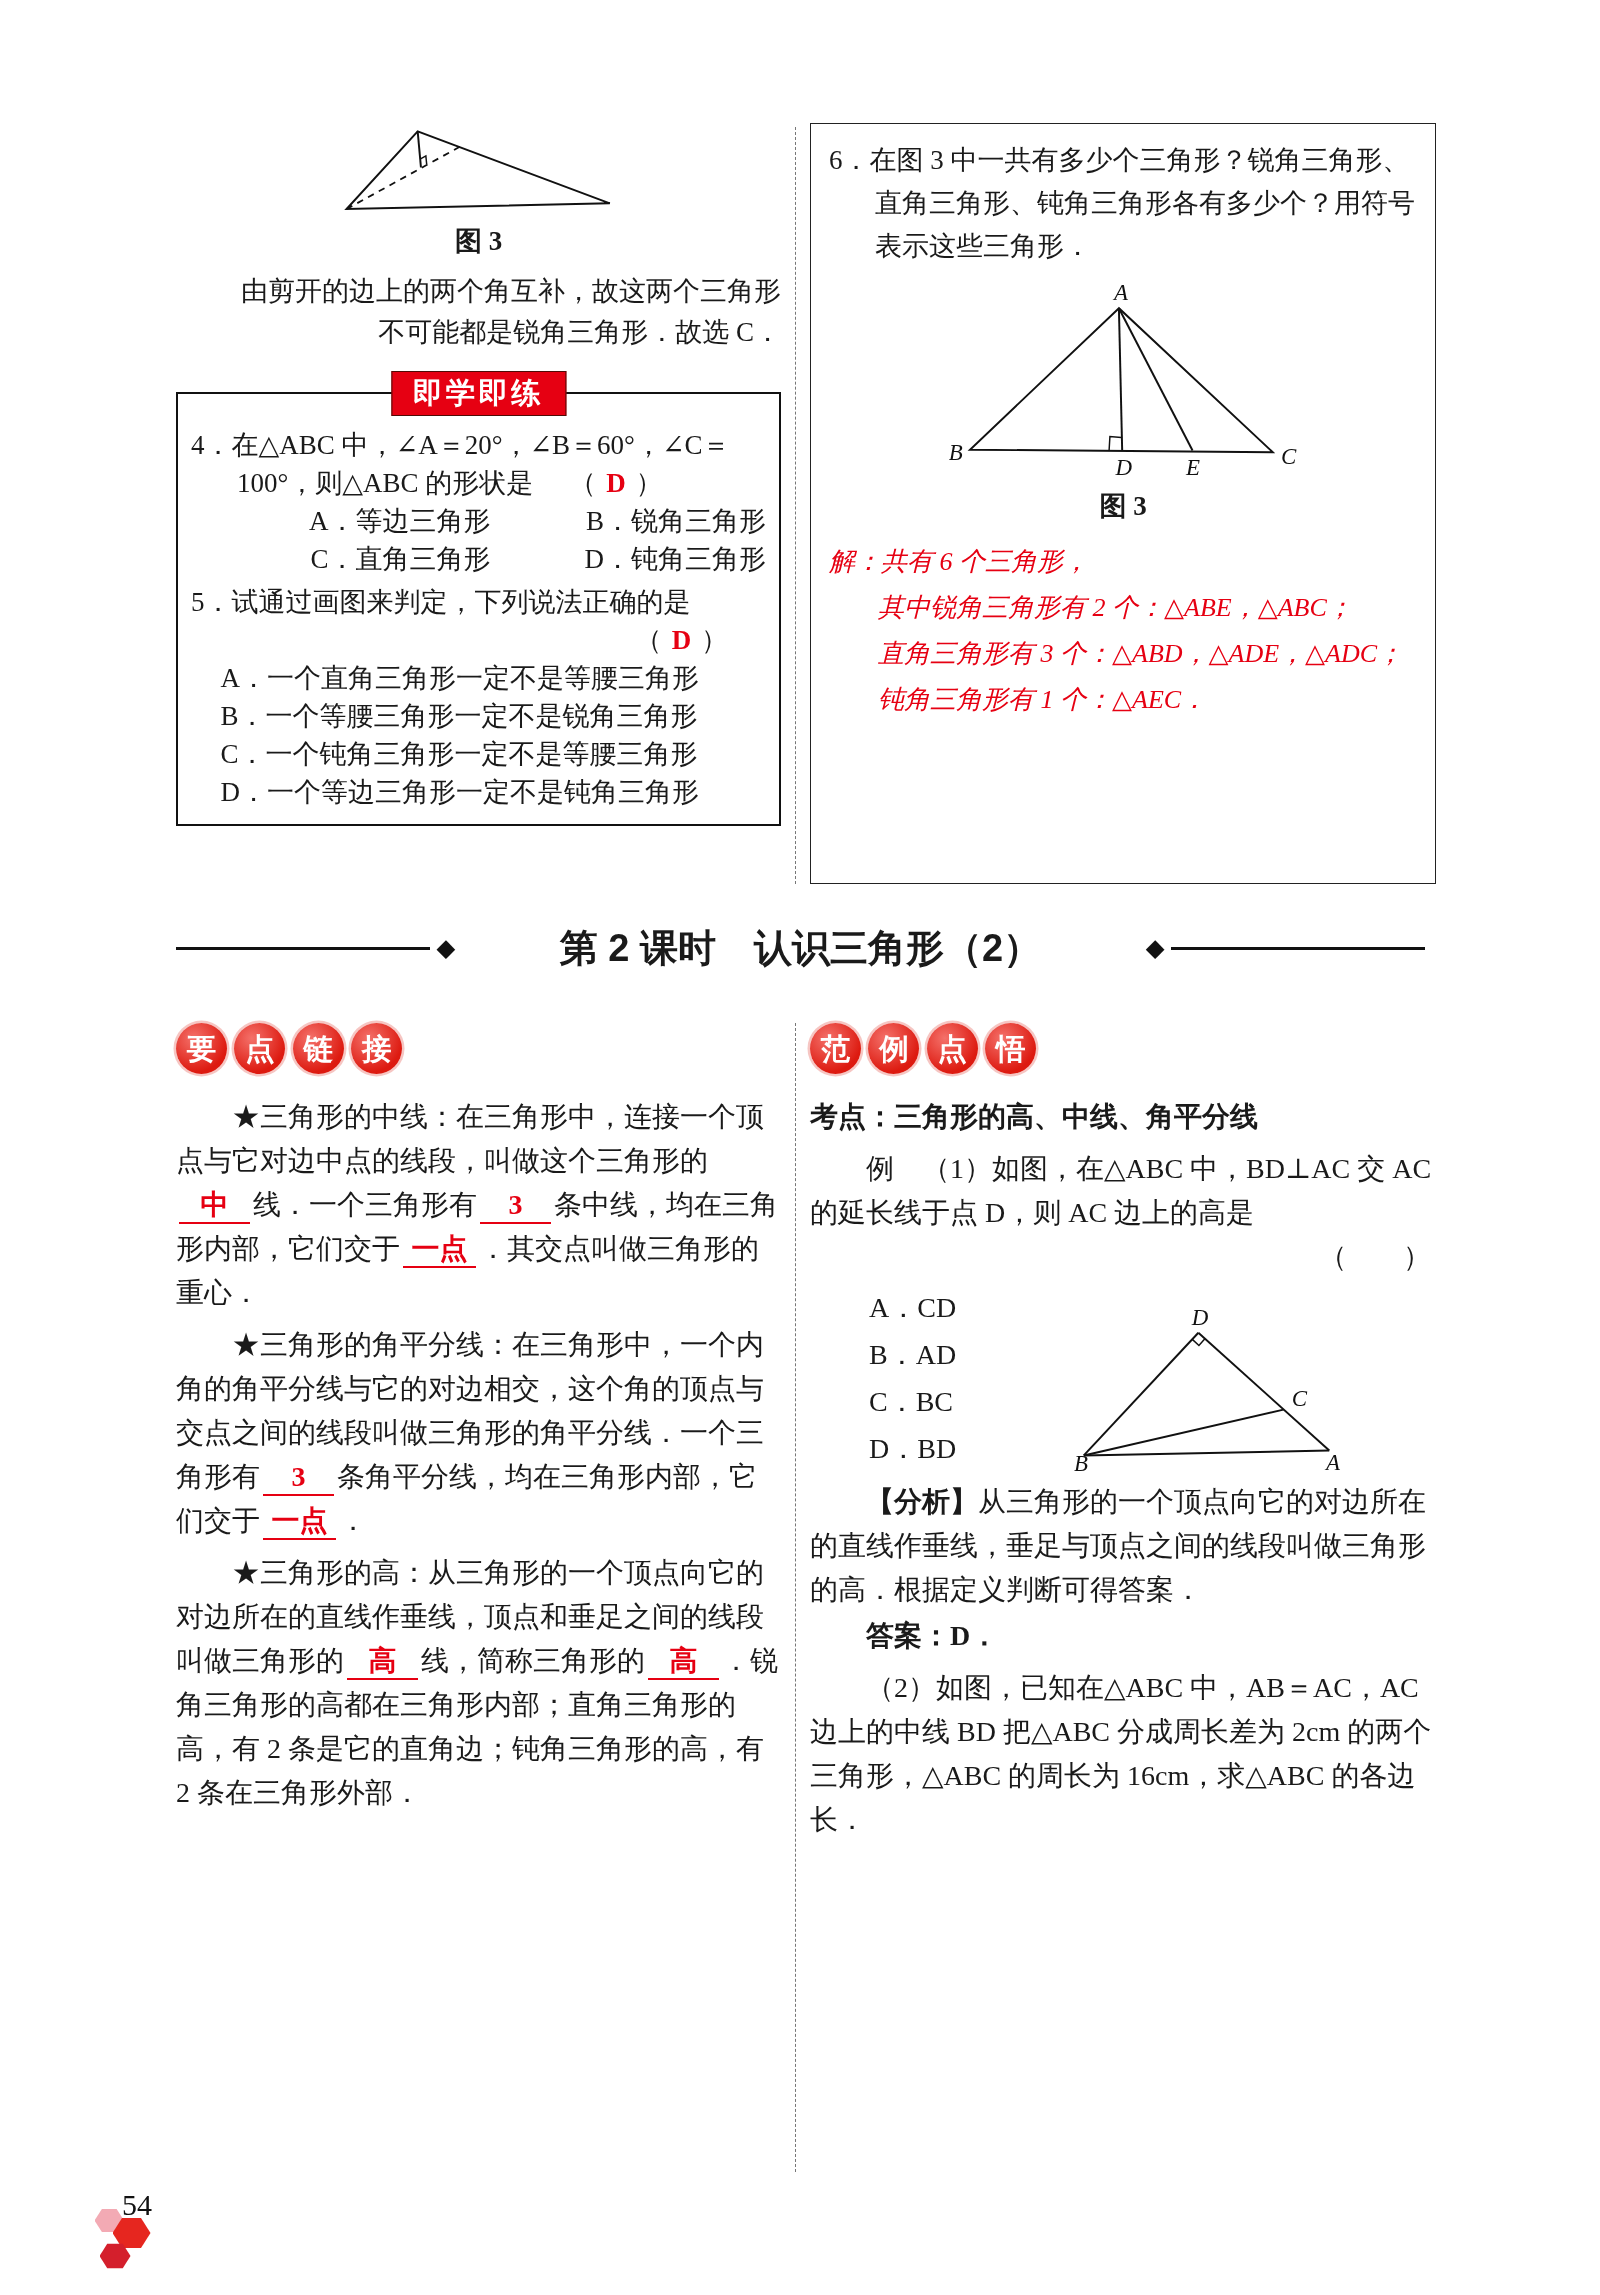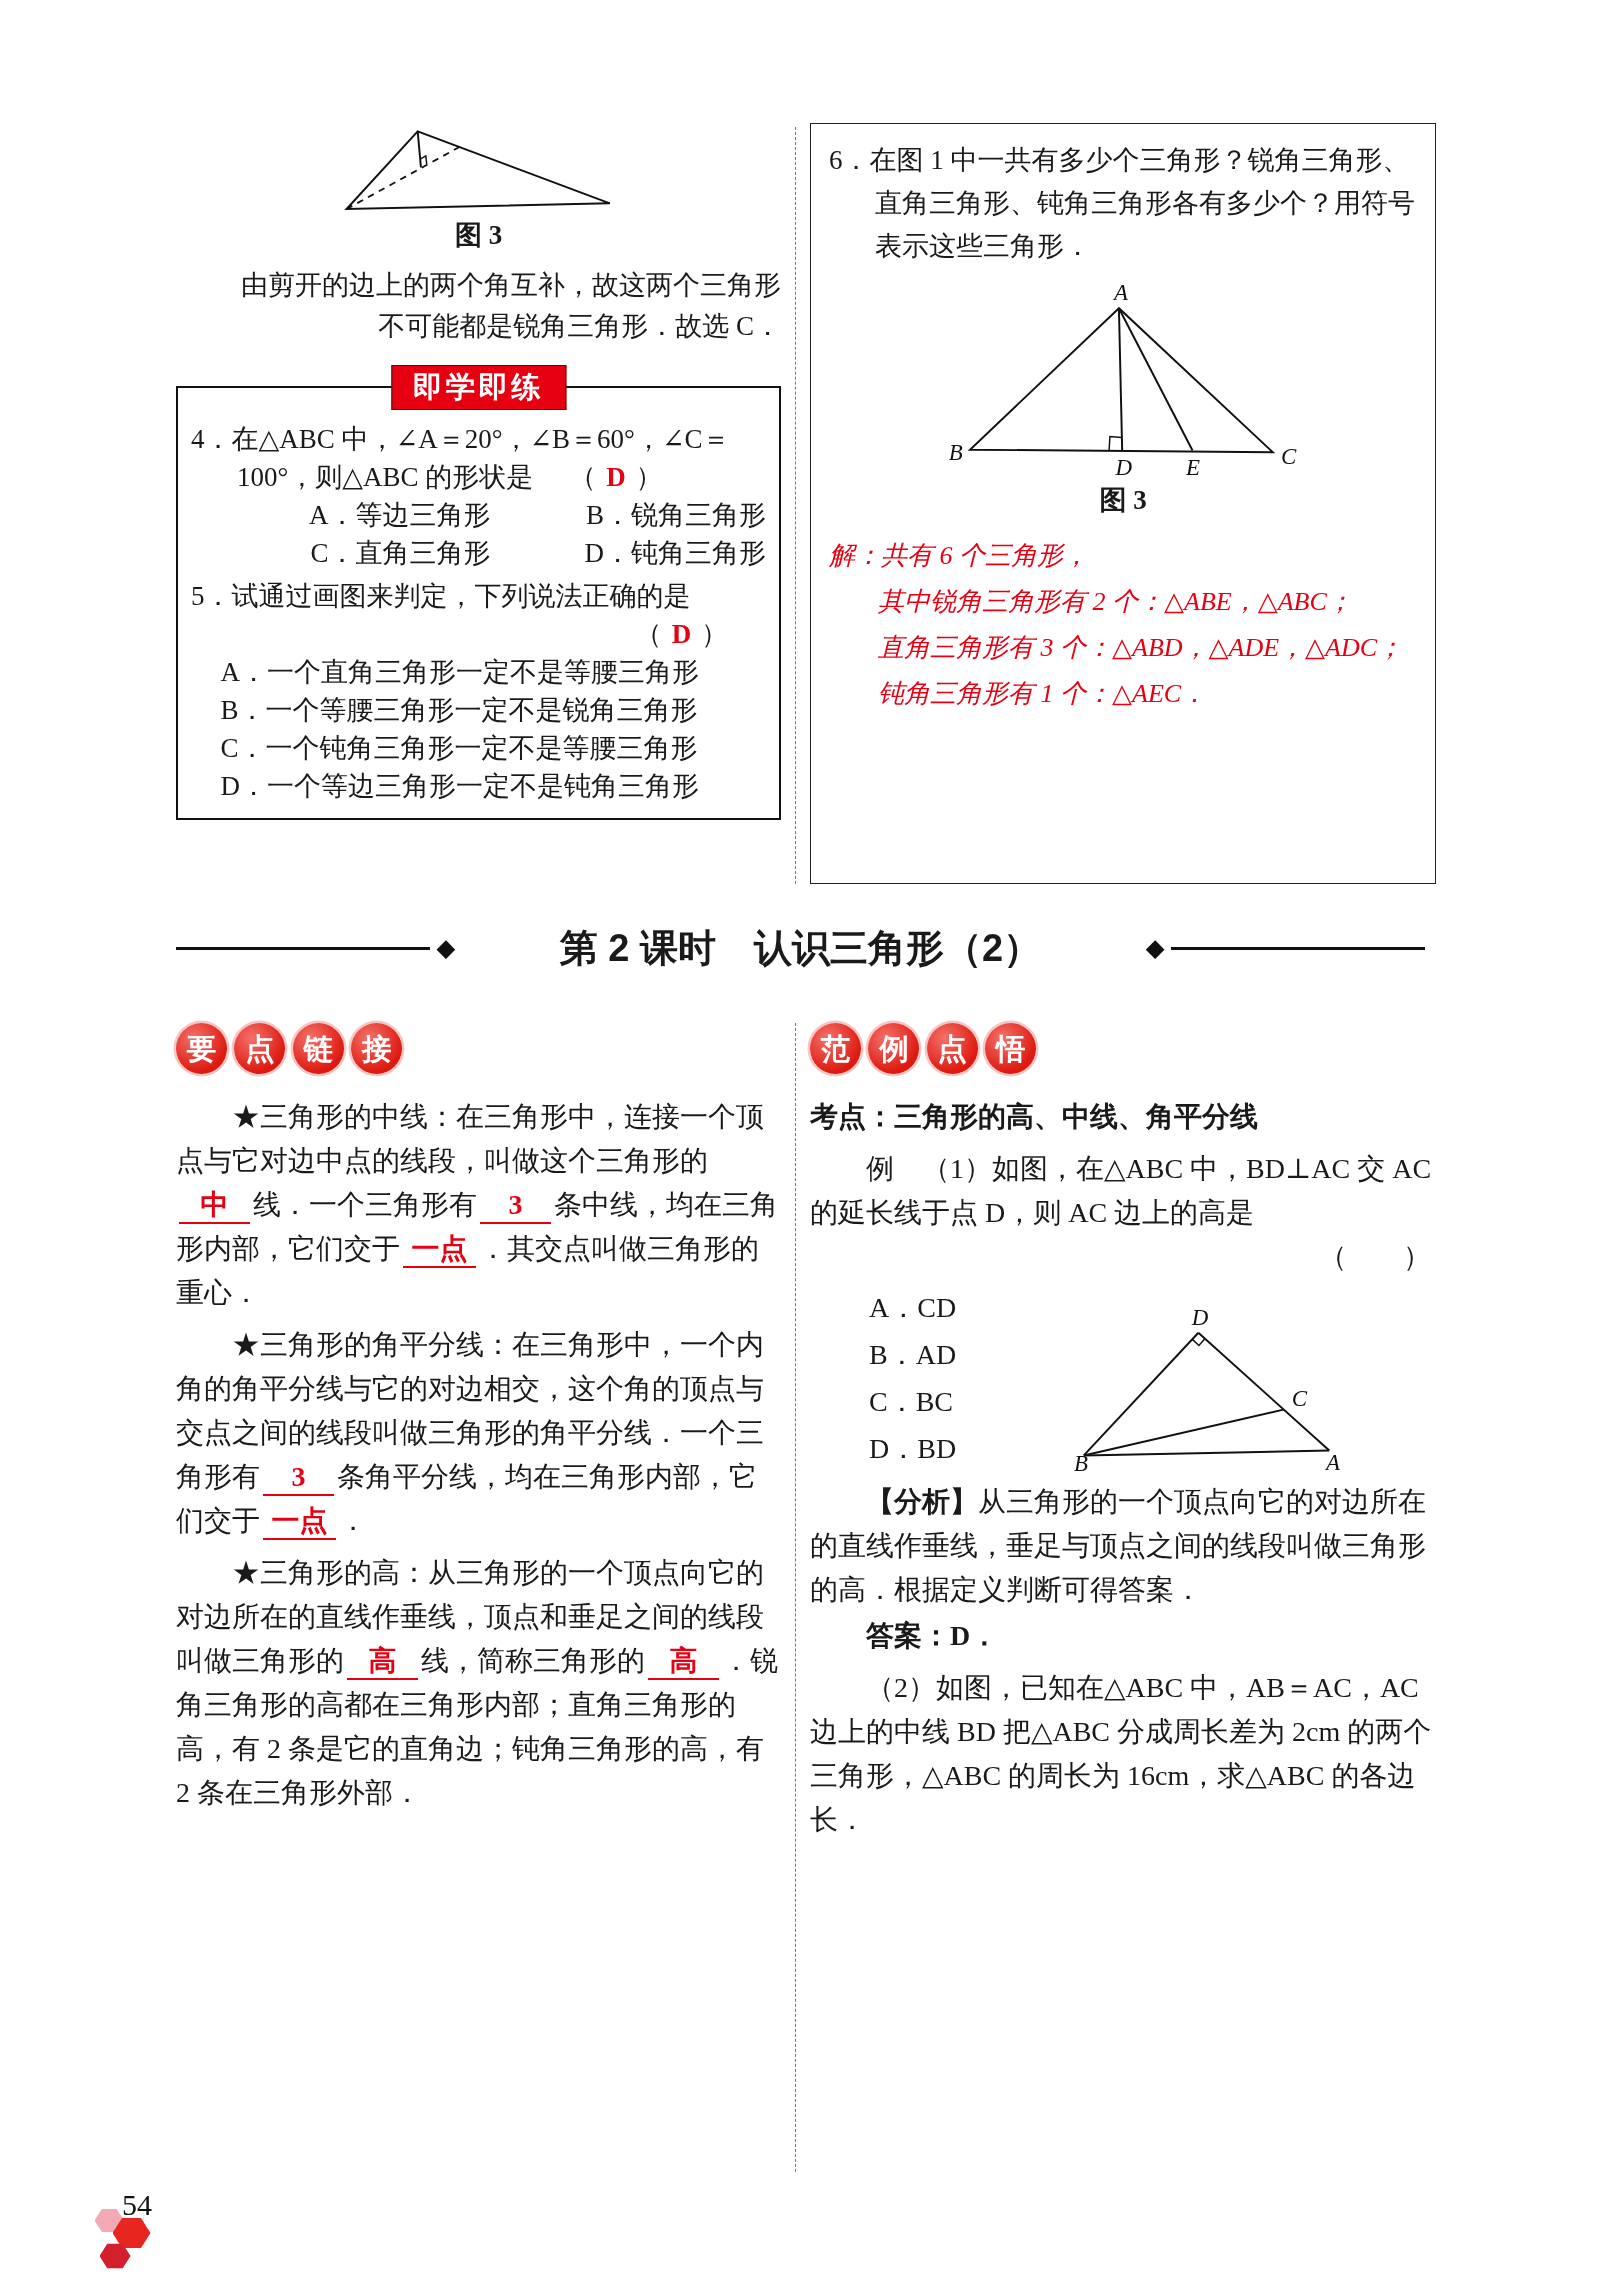--- a/index.html
+++ b/index.html
@@ -21,21 +21,21 @@
 
   
   .divider{position:absolute;width:0;border-left:1.6px dashed #777;}
   .top-divider{left:795px;top:127px;height:757px;}
   .bottom-divider{left:795px;top:1023px;height:1149px;}
 
   
   .top-left{left:176px;top:123px;width:605px;}
   .fig{margin:0;text-align:center;}
   .fig svg{display:block;margin:0 auto;}
-  .fig figcaption{font-weight:bold;font-size:27px;margin-top:2px;}
+  .fig figcaption{font-weight:bold;font-size:27px;margin-top:8px;}
   .note{font-size:27px;line-height:41px;text-indent:2em;margin-top:11.5px;text-align:right;}
 
   .practice-box{
     position:relative;
     margin-top:39px;
     border:2.5px solid #111;
     padding:29.5px 13px 13px 13px;
     font-size:27px;line-height:38px;
   }
   .practice-header{
@@ -166,21 +166,21 @@
           <li>B．一个等腰三角形一定不是锐角三角形</li>
           <li>C．一个钝角三角形一定不是等腰三角形</li>
           <li>D．一个等边三角形一定不是钝角三角形</li>
         </ul>
       </div>
     </div>
   </section>
 
   <section class="abs top-right">
     <div class="q6-box">
-      <p class="q6 hang">6．在图 1 中一共有多少个三角形？锐角三角形、直角三角形、钝角三角形各有多少个？用符号表示这些三角形．</p>
+      <p class="q6 hang">6．在图 3 中一共有多少个三角形？锐角三角形、直角三角形、钝角三角形各有多少个？用符号表示这些三角形．</p>
 
       <figure class="fig fig2-wrap">
         <svg width="352" height="198" viewBox="0 0 430 242">
           <path class="geo" d="M210,32 L28,205 L398,208 Z"></path>
           <path class="geo" d="M210,32 L214,206"></path>
           <path class="geo" d="M210,32 L300,206"></path>
           <path class="geo" d="M213,190 L199,189 L198,206" style="stroke-width:1.8"></path>
           <text class="flabel" x="204" y="22">A</text>
           <text class="flabel" x="2" y="218">B</text>
           <text class="flabel" x="206" y="236">D</text>

